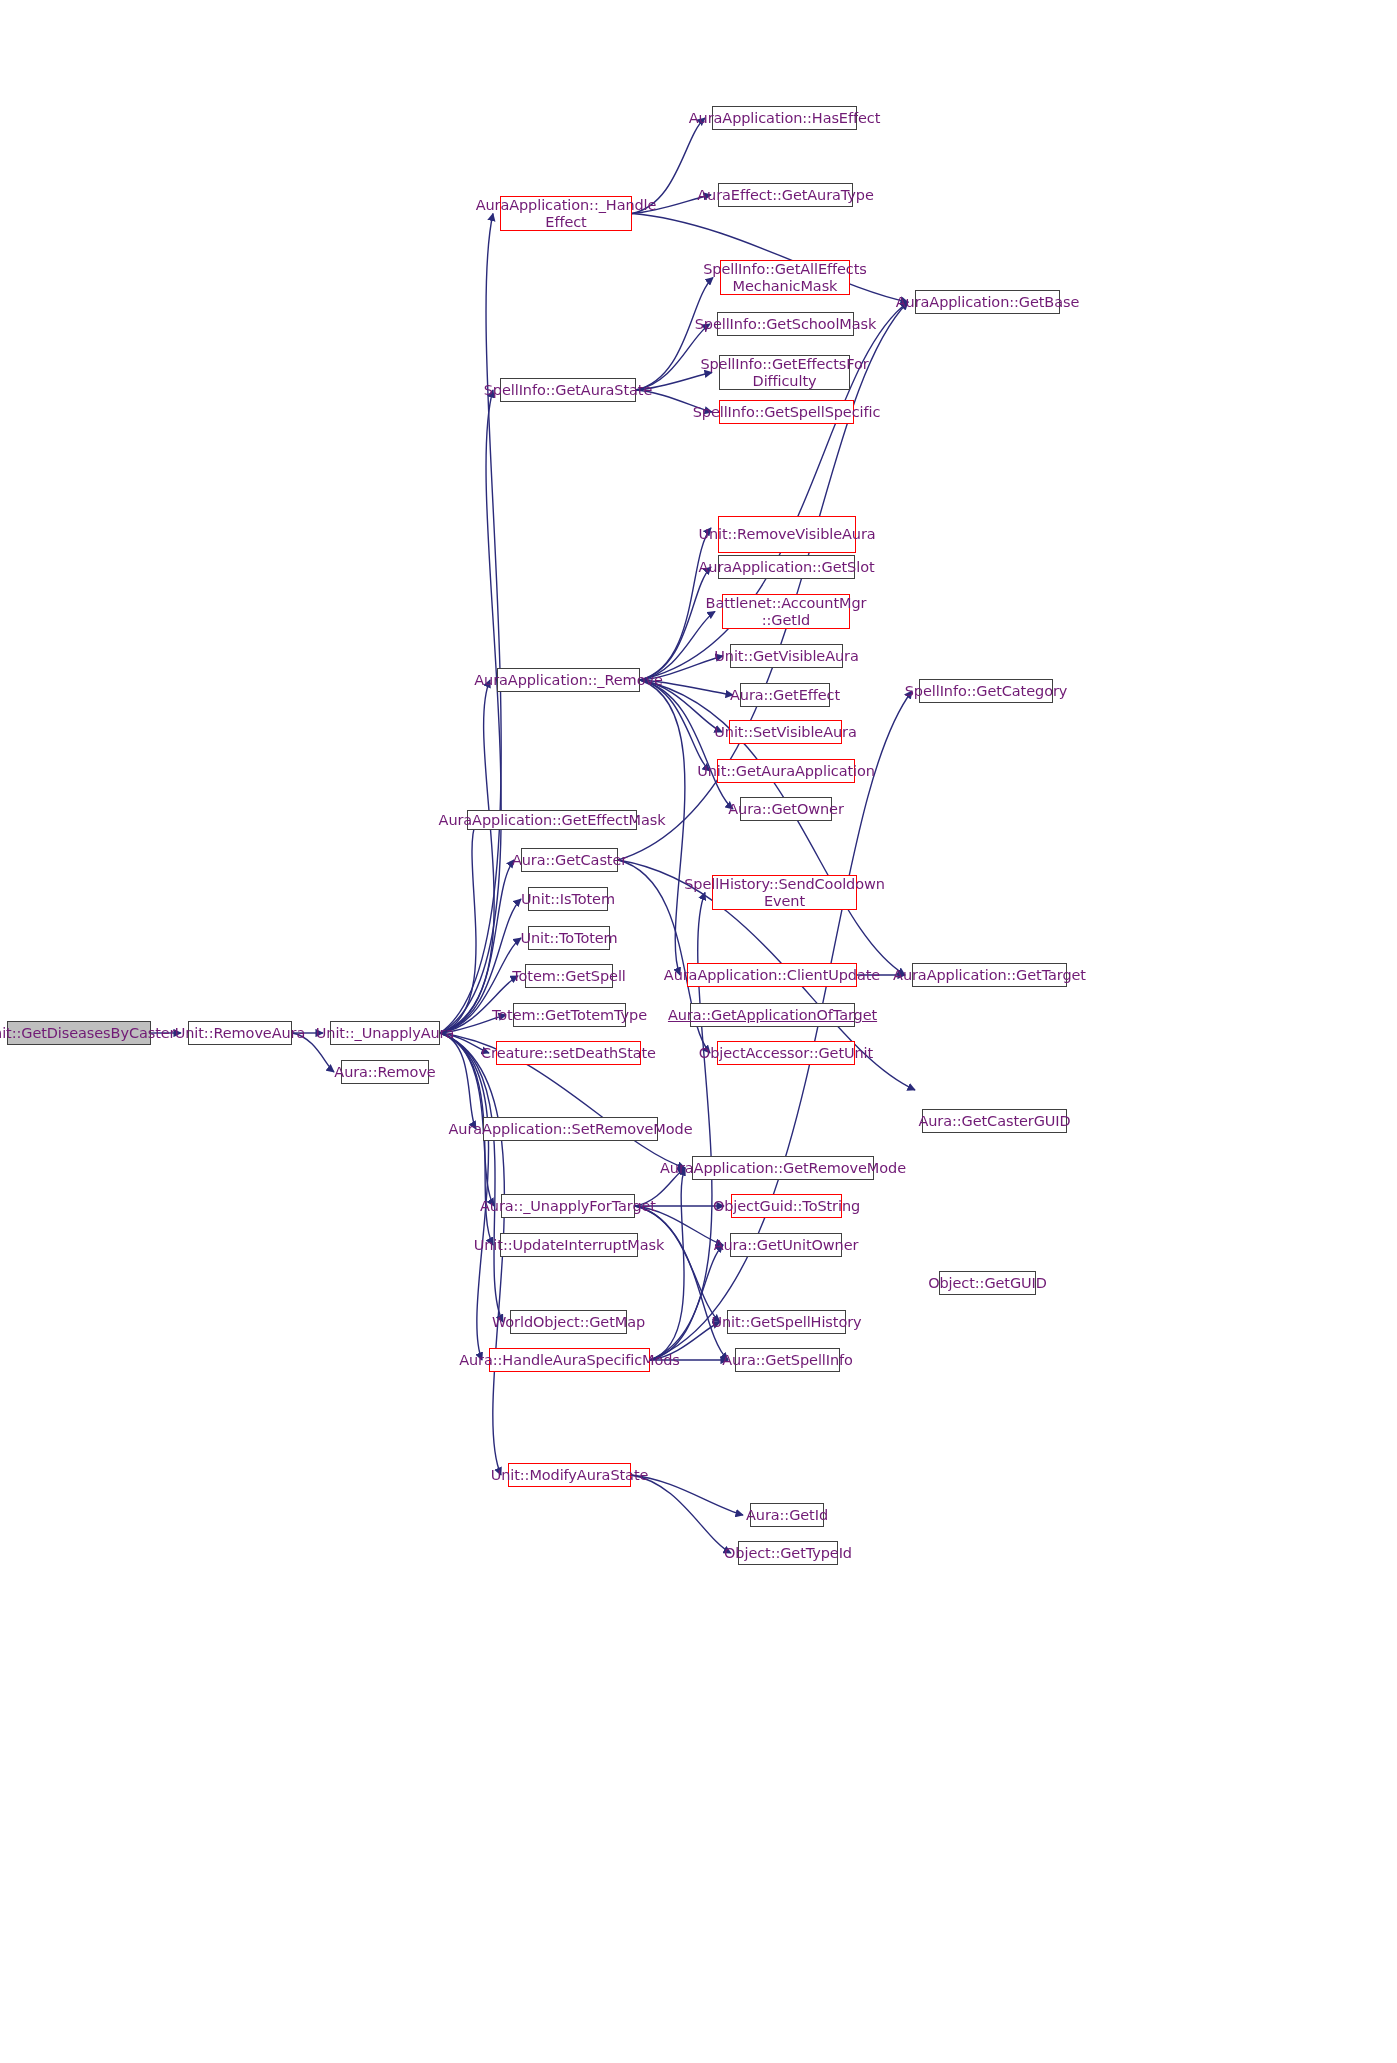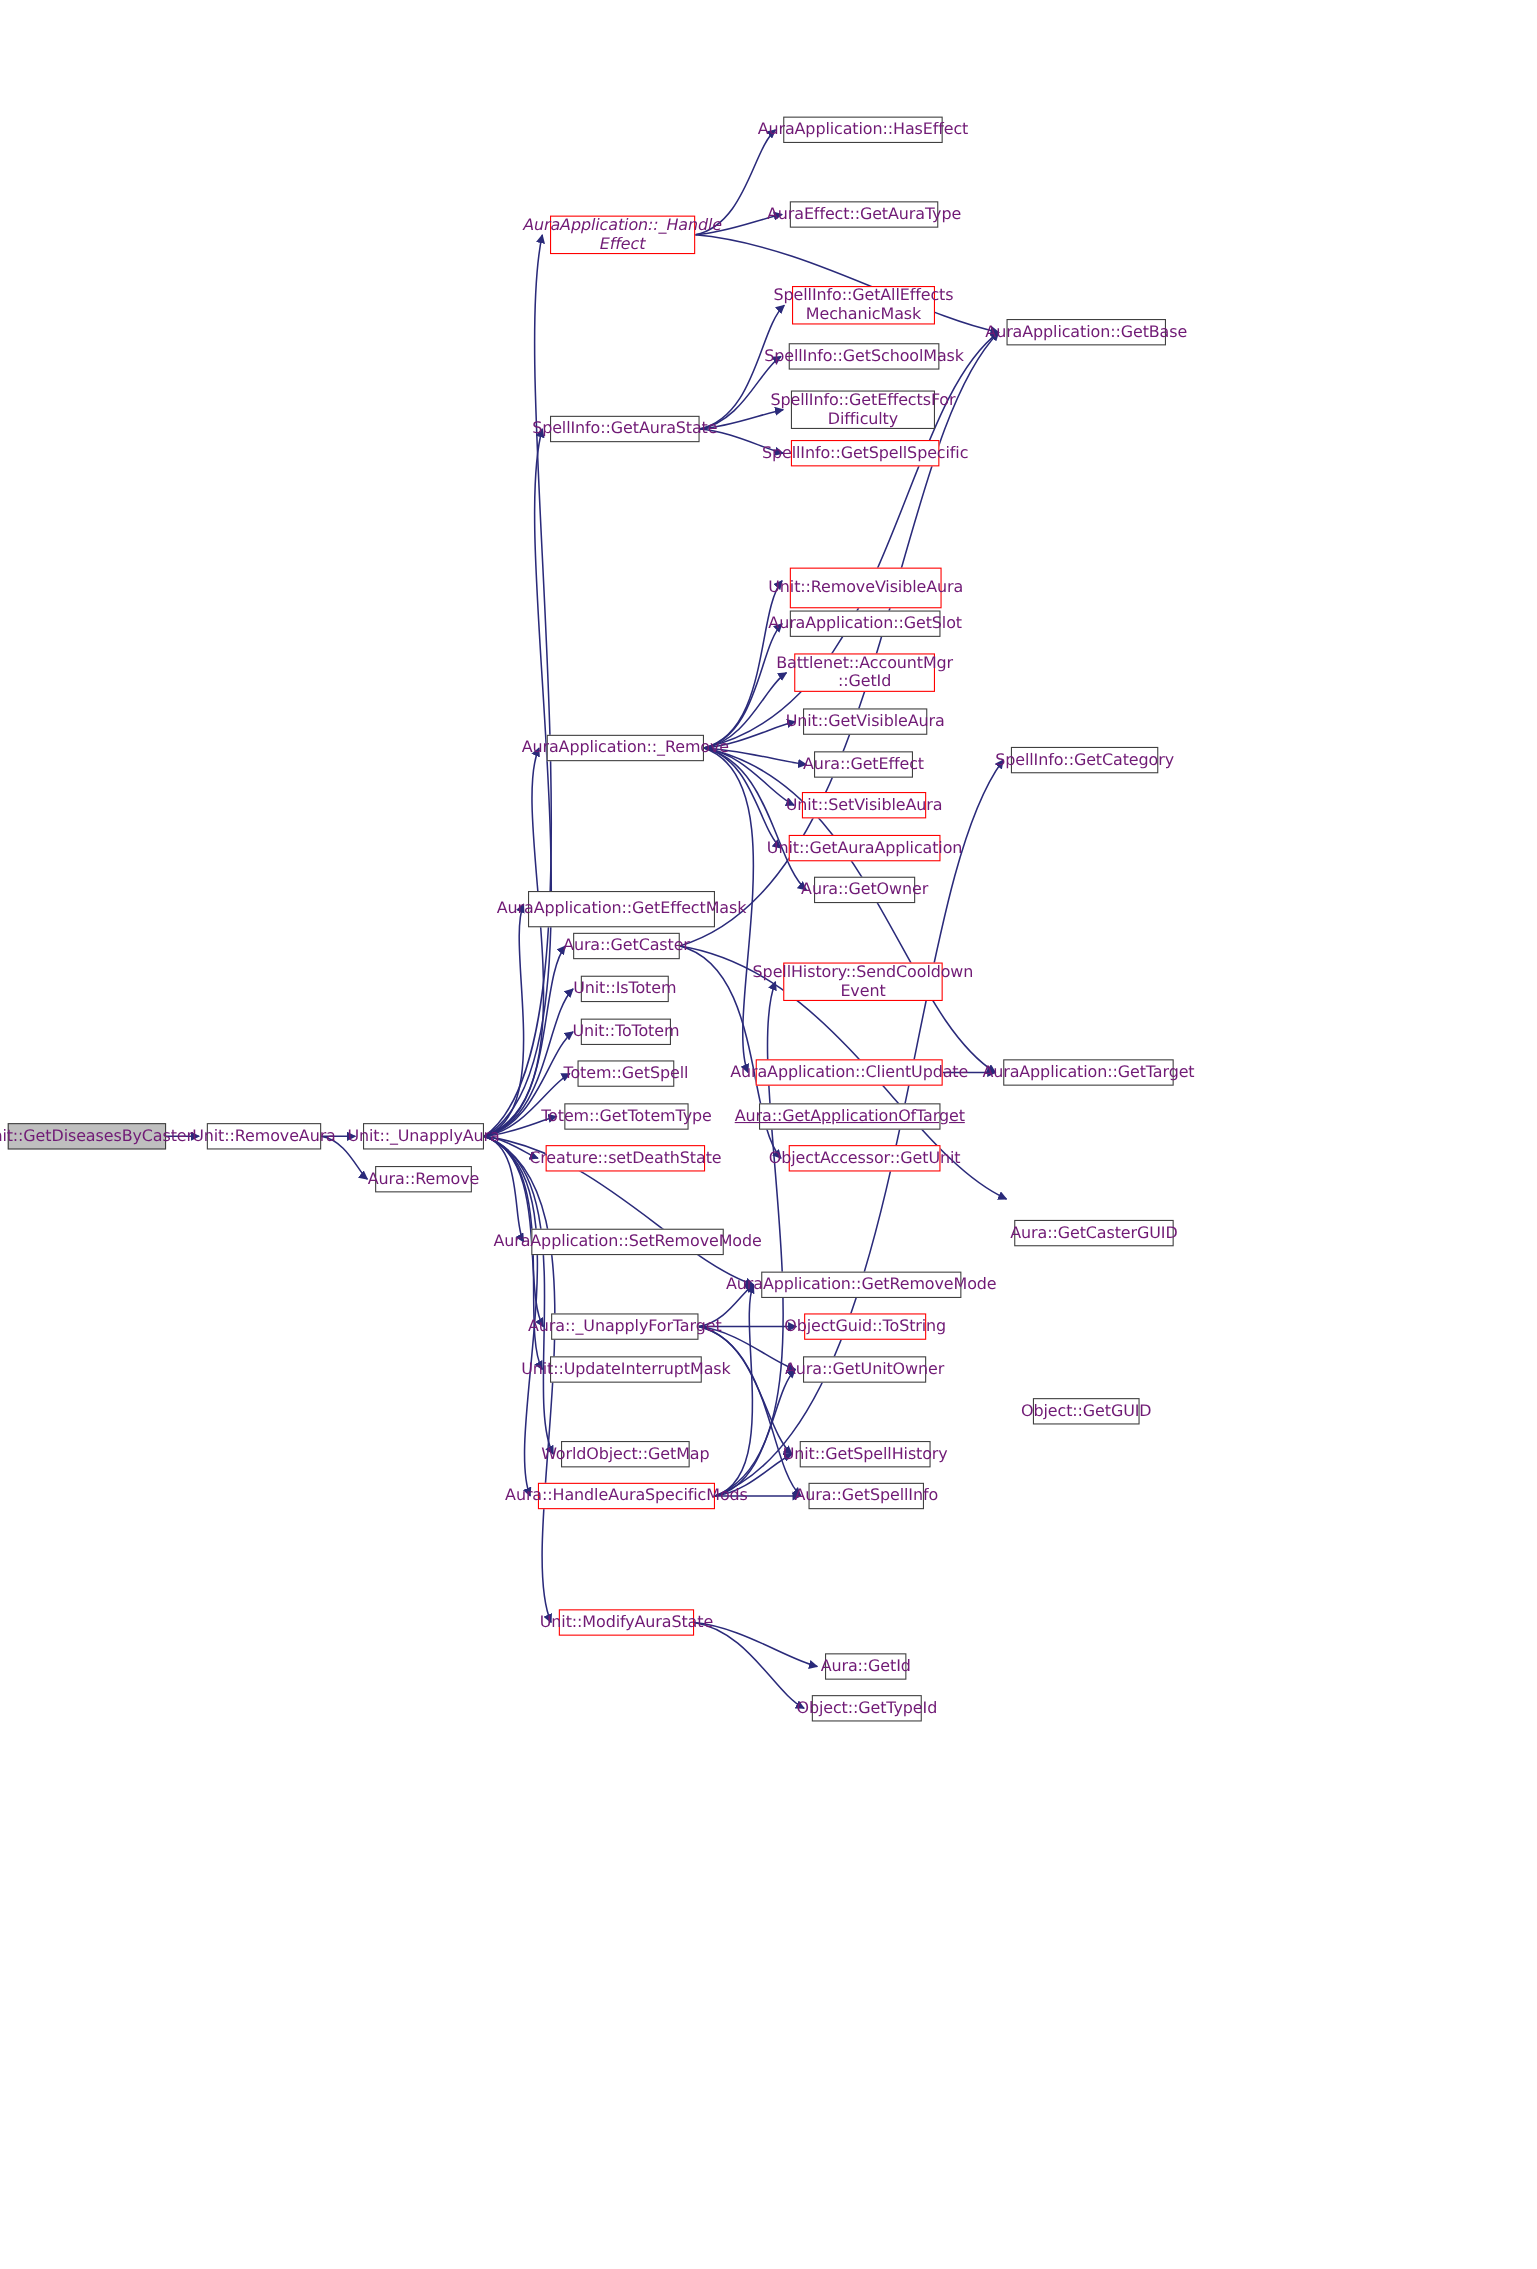--- a/index.html
+++ b/index.html
@@ -105,42 +105,42 @@
       </g>
   </svg>
 
   <div id="node-layer">
       <div class="node root" style="left: 7px; top: 1021px; width: 144px; height: 24px;">Unit::GetDiseasesByCaster</div>
       <div class="node" style="left: 188px; top: 1021px; width: 104px; height: 24px;">Unit::RemoveAura</div>
       <div class="node" style="left: 330px; top: 1021px; width: 110px; height: 24px;">Unit::_UnapplyAura</div>
       <div class="node" style="left: 341px; top: 1060px; width: 88px; height: 24px;">Aura::Remove</div>
       <div class="node" style="left: 712px; top: 106px; width: 145px; height: 24px;">AuraApplication::HasEffect</div>
       <div class="node" style="left: 718px; top: 183px; width: 135px; height: 24px;">AuraEffect::GetAuraType</div>
-      <div class="node red" style="left: 500px; top: 196px; width: 132px; height: 35px; font-style: italic;">AuraApplication::_Handle
+      <div class="node red" style="left: 500px; top: 196px; width: 132px; height: 35px;">AuraApplication::_Handle
 Effect</div>
       <div class="node red" style="left: 720px; top: 260px; width: 130px; height: 35px;">SpellInfo::GetAllEffects
 MechanicMask</div>
       <div class="node" style="left: 717px; top: 312px; width: 137px; height: 24px;">SpellInfo::GetSchoolMask</div>
       <div class="node" style="left: 719px; top: 355px; width: 131px; height: 35px;">SpellInfo::GetEffectsFor
 Difficulty</div>
       <div class="node" style="left: 500px; top: 378px; width: 136px; height: 24px;">SpellInfo::GetAuraState</div>
       <div class="node red" style="left: 719px; top: 400px; width: 135px; height: 24px;">SpellInfo::GetSpellSpecific</div>
       <div class="node" style="left: 915px; top: 290px; width: 145px; height: 24px;">AuraApplication::GetBase</div>
       <div class="node red" style="left: 718px; top: 516px; width: 138px; height: 37px;">Unit::RemoveVisibleAura</div>
       <div class="node" style="left: 718px; top: 555px; width: 137px; height: 24px;">AuraApplication::GetSlot</div>
       <div class="node red" style="left: 722px; top: 594px; width: 128px; height: 35px;">Battlenet::AccountMgr
 ::GetId</div>
       <div class="node" style="left: 730px; top: 644px; width: 113px; height: 24px;">Unit::GetVisibleAura</div>
       <div class="node" style="left: 497px; top: 668px; width: 143px; height: 24px;">AuraApplication::_Remove</div>
       <div class="node" style="left: 740px; top: 683px; width: 90px; height: 24px;">Aura::GetEffect</div>
       <div class="node red" style="left: 729px; top: 720px; width: 113px; height: 24px;">Unit::SetVisibleAura</div>
       <div class="node red" style="left: 717px; top: 759px; width: 138px; height: 24px;">Unit::GetAuraApplication</div>
       <div class="node" style="left: 740px; top: 797px; width: 92px; height: 24px;">Aura::GetOwner</div>
       <div class="node" style="left: 919px; top: 679px; width: 134px; height: 24px;">SpellInfo::GetCategory</div>
-      <div class="node" style="left: 480px; top: 810px; width: 170px; height: 33px; text-align: right;">AuraApplication::GetEffectMask</div>
+      <div class="node" style="left: 467px; top: 810px; width: 170px; height: 20px; text-align: right;">AuraApplication::GetEffectMask</div>
       <div class="node" style="left: 521px; top: 848px; width: 97px; height: 24px;">Aura::GetCaster</div>
       <div class="node" style="left: 528px; top: 887px; width: 80px; height: 24px;">Unit::IsTotem</div>
       <div class="node" style="left: 528px; top: 926px; width: 82px; height: 24px;">Unit::ToTotem</div>
       <div class="node" style="left: 525px; top: 964px; width: 88px; height: 24px;">Totem::GetSpell</div>
       <div class="node" style="left: 513px; top: 1003px; width: 113px; height: 24px;">Totem::GetTotemType</div>
       <div class="node red" style="left: 496px; top: 1041px; width: 145px; height: 24px;">Creature::setDeathState</div>
       <div class="node red" style="left: 712px; top: 875px; width: 145px; height: 35px;">SpellHistory::SendCooldown
 Event</div>
       <div class="node red" style="left: 687px; top: 963px; width: 170px; height: 24px;">AuraApplication::ClientUpdate</div>
       <div class="node" style="left: 690px; top: 1003px; width: 165px; height: 24px; text-decoration: underline;">Aura::GetApplicationOfTarget</div>

